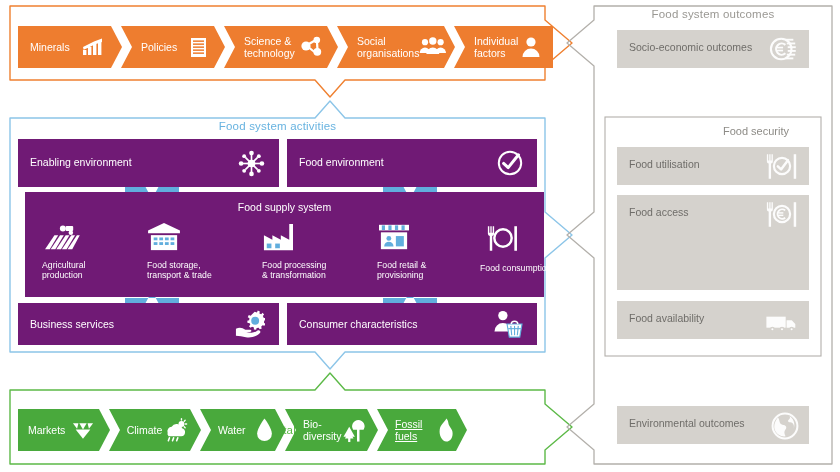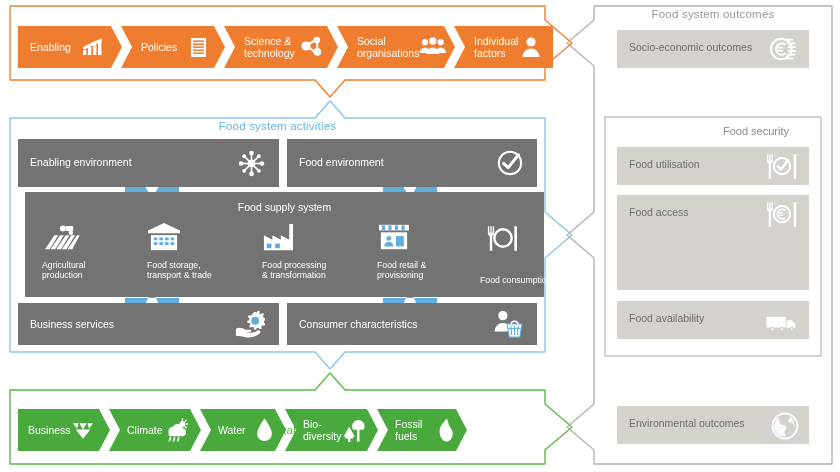--- a/index.html
+++ b/index.html
@@ -33,21 +33,21 @@
 
   .chev.orange{background:#ee7d2f;}
   .chev.green{background:#49a93c;}
 
   
   .notch-both{clip-path:polygon(0 0,calc(100% - 11px) 0,100% 50%,calc(100% - 11px) 100%,0 100%,11px 50%);}
   .notch-right{clip-path:polygon(0 0,calc(100% - 11px) 0,100% 50%,calc(100% - 11px) 100%,0 100%);}
   .notch-left{clip-path:polygon(0 0,100% 0,100% 100%,0 100%,11px 50%);}
 
   
-  .bbox{position:absolute;background:#737373;color:#fff;box-sizing:border-box;}
+  .bbox{position:absolute;background:#701a75;color:#fff;box-sizing:border-box;}
   .bbox .bl{position:absolute;font-size:10.5px;}
   .bbox .bi{position:absolute;}
 
   .supply-title{
     position:absolute;left:0;right:0;text-align:center;font-size:10.5px;color:#fff;
   }
   .sup-item{position:absolute;text-align:left;}
   .sup-item .si-ico{margin-bottom:4px;}
   .sup-item .si-lbl{font-size:8.7px;line-height:10px;color:#ffffff;white-space:pre-line;}
 
@@ -84,21 +84,21 @@
     <path d="M383,186 L403,186 L410,199 L417,186 L437,186 L437,192 L383,192 Z" fill="#61aedd"></path>
 
     <path d="M125,304 L125,298 L179,298 L179,304 L159,304 L152,291 L145,304 Z" fill="#61aedd"></path>
     <path d="M383,304 L383,298 L437,298 L437,304 L417,304 L410,291 L403,304 Z" fill="#61aedd"></path>
   </svg>
 
 
   <div class="chev-row" style="left:18px;top:26px;height:42px;">
 
     <div class="chev orange notch-right" style="width:104px;padding:0 18px 0 12px;">
-      <span class="lbl">Enabling</span>
+      <span class="lbl">Minerals</span>
       <span class="ico">
         <svg width="22" height="18" viewBox="0 0 22 18" fill="#fff">
           <rect x="1" y="12" width="3.4" height="5"></rect>
             <rect x="6" y="9" width="3.4" height="8"></rect>
           <rect x="11" y="6" width="3.4" height="11"></rect>
             <rect x="16" y="2.5" width="3.4" height="14.5"></rect>
           <path d="M1 9 L7 6 L12 3.5 L20 0.5 L20 4 L12.6 6.6 L7.4 9.2 L1.6 11.8 Z"></path>
         </svg>
       </span>
     </div>
@@ -280,21 +280,21 @@
     </div>
 
     <div class="sup-item" style="left:455px;top:33px;width:100px;">
       <div class="si-ico" style="margin-left:6px;">
         <svg width="34" height="27" viewBox="0 0 36 28" fill="#fff">
           <path d="M2 1 L2 9 a2.4 2.4 0 0 0 2 2.3 L4 27 L6.6 27 L6.6 11.3 a2.4 2.4 0 0 0 2-2.3 L8.6 1 L7.1 1 L7.1 8 L6 8 L6 1 L4.6 1 L4.6 8 L3.5 8 L3.5 1 Z"></path>
           <circle cx="18" cy="13.5" r="9.2" fill="none" stroke="#fff" stroke-width="2.6"></circle>
           <rect x="30" y="1" width="2.8" height="26"></rect>
         </svg>
       </div>
-      <div class="si-lbl" style="margin-top:19px;">Food consumption</div>
+      <div class="si-lbl" style="margin-top:7px;">Food consumption</div>
     </div>
   </div>
 
   <div class="bbox" style="left:18px;top:303px;width:261px;height:42px;">
     <span class="bl" style="left:12px;top:15px;">Business services</span>
     <span class="bi" style="right:14px;top:6px;">
       <svg width="30" height="30" viewBox="0 0 32 32" fill="#fff">
         <path d="M21 3 l2.4 .6 .9-1.9 2.2 1 -.5 2 2 .9 1.4-1.5 1.6 1.8 -1.3 1.6 1 2.1 2-.2 .4 2.4 -2 .6 -.2 2.3 1.7 1.1 -1.2 2.1 -2-.7 -1.5 1.7 .7 1.9 -2.3 .9 -1-1.8 -2.2 .3 -.6 2 -2.4-.4 .1-2 -2-1 -1.6 1.3 -1.7-1.7 1.4-1.5 -.9-2.1 -2 .1 -.3-2.4 2-.5 .3-2.2 -1.8-1.1 1.1-2.2 2 .6 1.5-1.6 Z"></path>
         <circle cx="21.5" cy="12.5" r="4.2" fill="#61aedd"></circle>
         <path d="M1 21 c4-2 7-1 10 1 l5 0 c2 0 2 2.6 0 2.6 l-4 0 c4 .6 8 1.6 12-1.6 2-1.4 4 1 2.6 2.6 -4 4 -10 5.4-15 4.4 -3.6-.8-7-1.6-10.6-1.6 Z"></path>
@@ -318,32 +318,32 @@
         <path d="M19.5 15 a3.5 3 0 0 1 7 0" fill="none" stroke="#fff" stroke-width="1.6"></path>
       </svg>
     </span>
   </div>
 
   <div class="panel-title t-green" style="left:10px;top:392px;width:535px;">Environmental drivers</div>
 
   <div class="chev-row" style="left:18px;top:409px;height:42px;">
 
     <div class="chev green notch-right" style="width:92px;padding:0 16px 0 10px;">
-      <span class="lbl">Business</span>
+      <span class="lbl">Markets</span>
       <span class="ico">
         <svg width="22" height="19" viewBox="0 0 24 20" fill="#fff">
           <path d="M1 2 L7 2 L5.5 8 Z"></path>
             <path d="M8 2 L16 2 L12 9 Z"></path>
             <path d="M17 2 L23 2 L18.5 8 Z"></path>
           <path d="M4 9 L20 9 L12 19 Z"></path>
         </svg>
       </span>
     </div>
 
-    <div class="chev green notch-both" style="width:92px;margin-left:-1px;padding:0 13px 0 18px;">
+    <div class="chev green notch-both" style="width:92px;margin-left:-1px;padding:0 13px 0 18px;justify-content:center;">
       <span class="lbl">Climate</span>
       <span class="ico">
         <svg width="26" height="24" viewBox="0 0 28 26" fill="#fff">
           <g>
               <circle cx="21" cy="6.5" r="3.2"></circle>
             <g stroke="#fff" stroke-width="1.5" stroke-linecap="round">
               <path d="M21 0.8 V2.2"></path>
                 <path d="M26.6 6.5 H25.2"></path>
                 <path d="M25 2.5 L24 3.5"></path>
               <path d="M25 10.5 L24 9.5"></path>
@@ -376,21 +376,21 @@
         <svg width="25" height="25" viewBox="0 0 26 26" fill="#fff">
           <path d="M17 2 a6.6 6.6 0 0 1 5.4 10.2 L11.6 12.2 A6.6 6.6 0 0 1 17 2 Z"></path>
           <rect x="15.6" y="11.5" width="2.6" height="13"></rect>
           <path d="M7.5 9 L13.4 19.4 L1.6 19.4 Z"></path>
           <path d="M7.5 13.5 L12 21.2 L3 21.2 Z"></path>
           <rect x="6.4" y="19" width="2.3" height="6"></rect>
         </svg>
       </span>
     </div>
 
-    <div class="chev green notch-both" style="width:90px;margin-left:-1px;padding:0 12px 0 18px;">
+    <div class="chev green notch-both" style="width:90px;margin-left:-1px;padding:0 12px 0 18px;text-decoration:underline;">
       <span class="lbl">Fossil
 fuels</span>
       <span class="ico">
         <svg width="18" height="24" viewBox="0 0 18 26" fill="#fff">
           <path d="M9.5 0.5 C7 5 3 7 2.2 12.5 C1.2 19 5 25.5 9.3 25.5 C13.8 25.5 17 20.6 16 14.8
                    C15.3 10.8 12.2 9.6 11.6 5.6 C11.3 3.6 10.6 1.8 9.5 .5 Z"></path>
         </svg>
       </span>
     </div>
 

